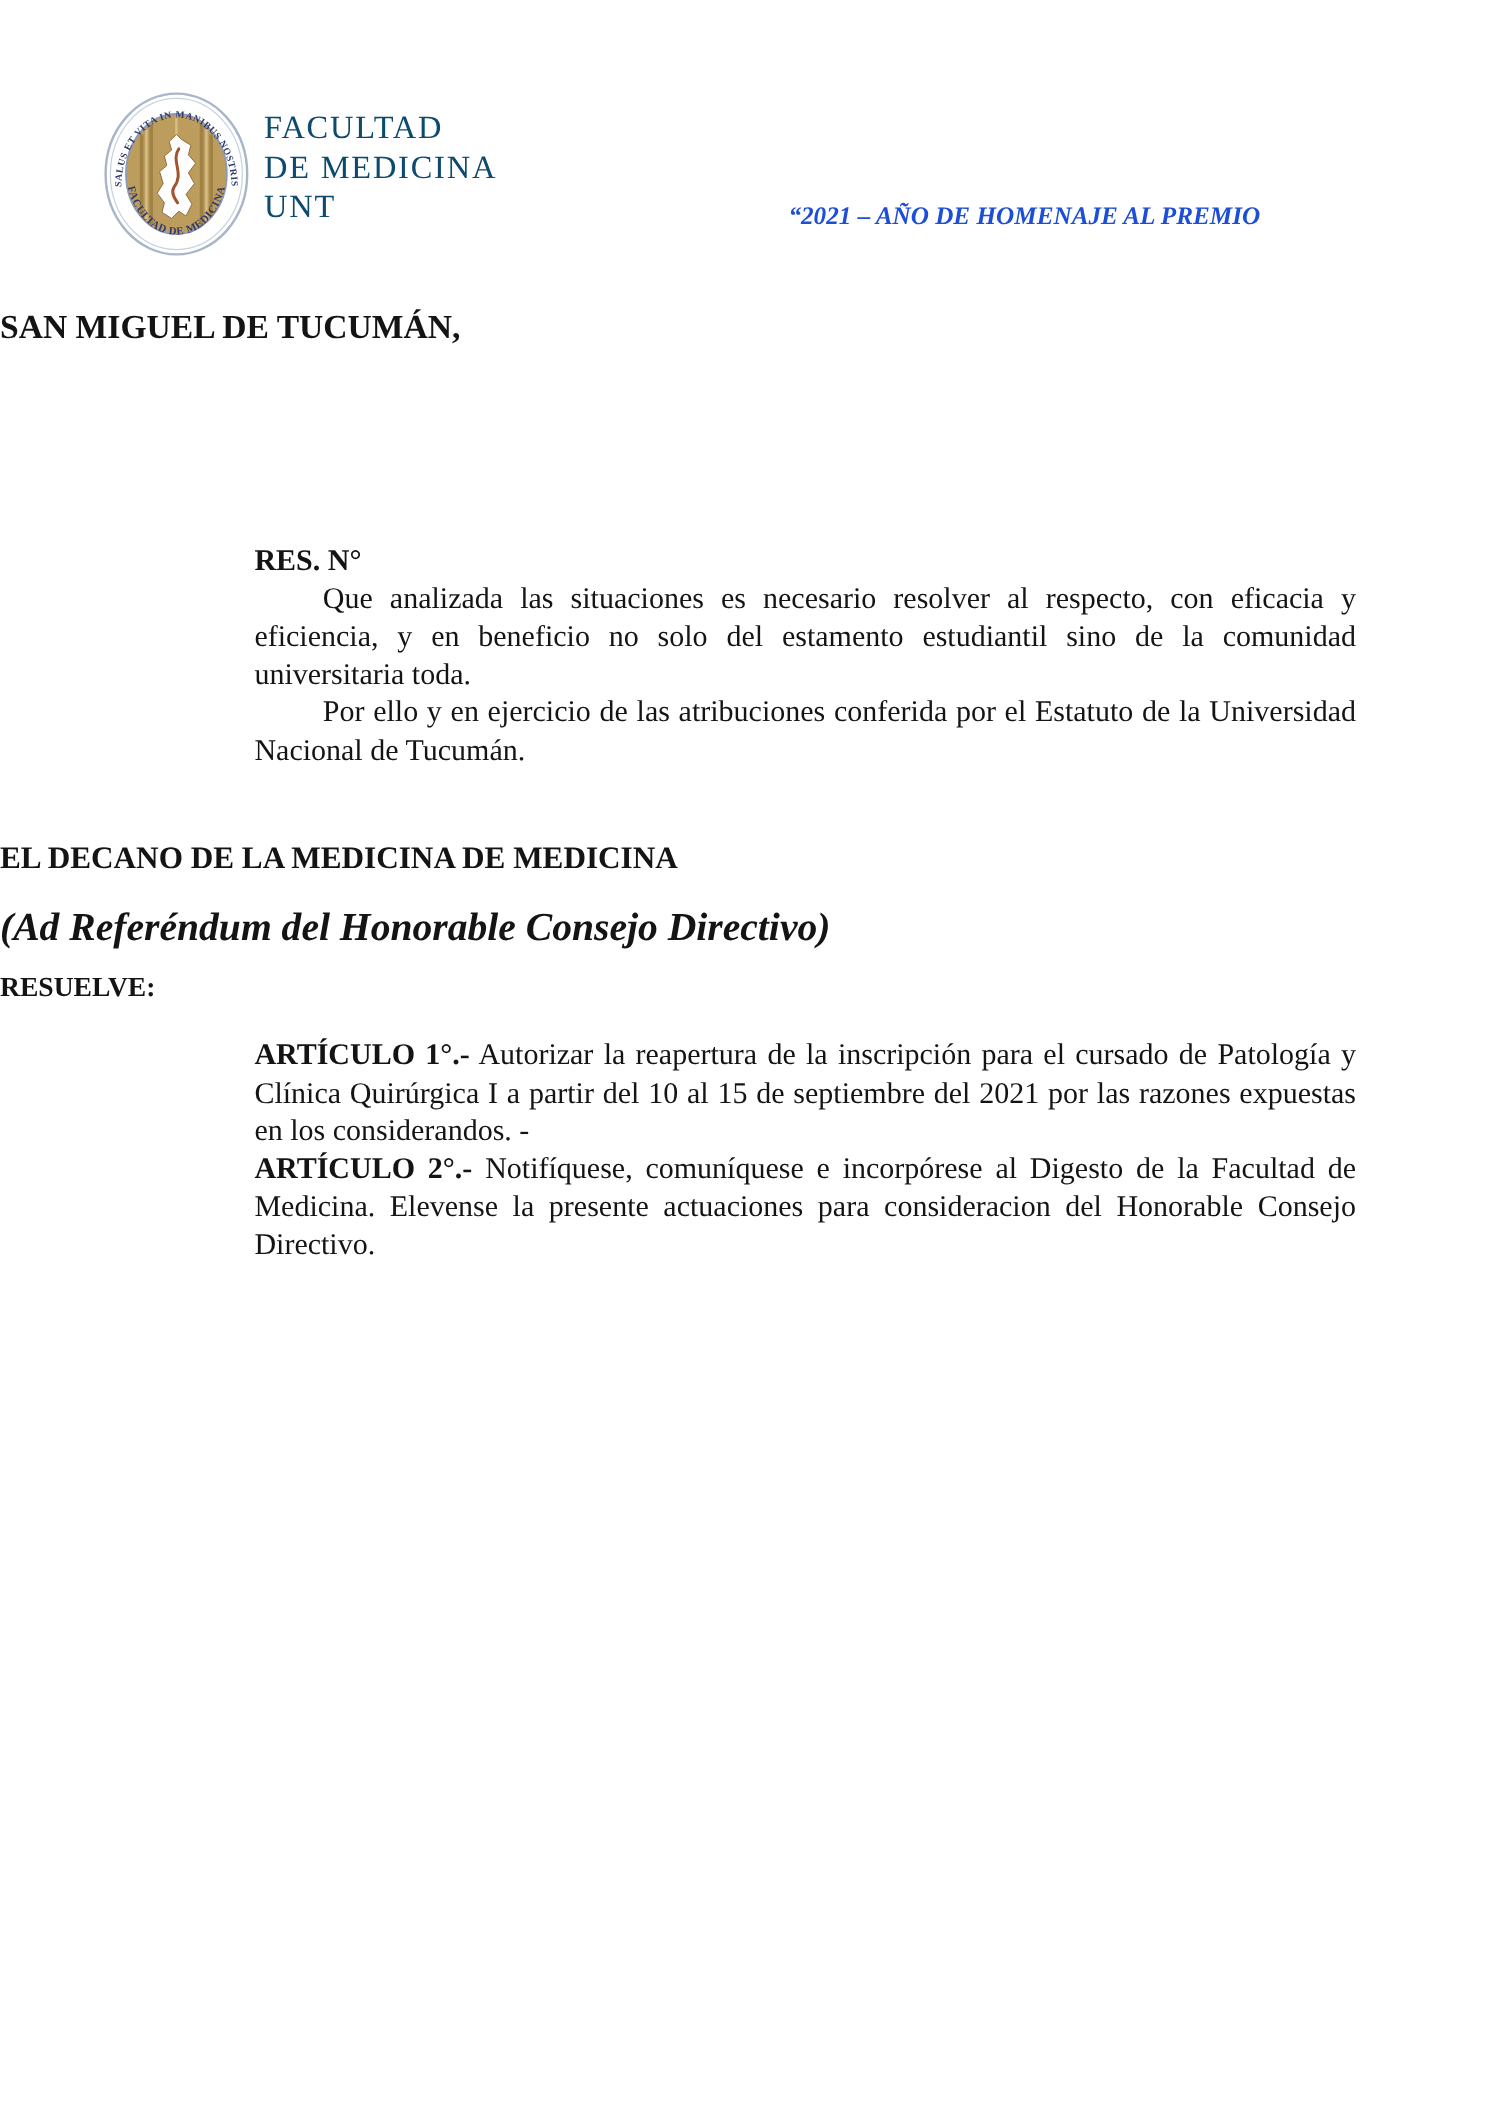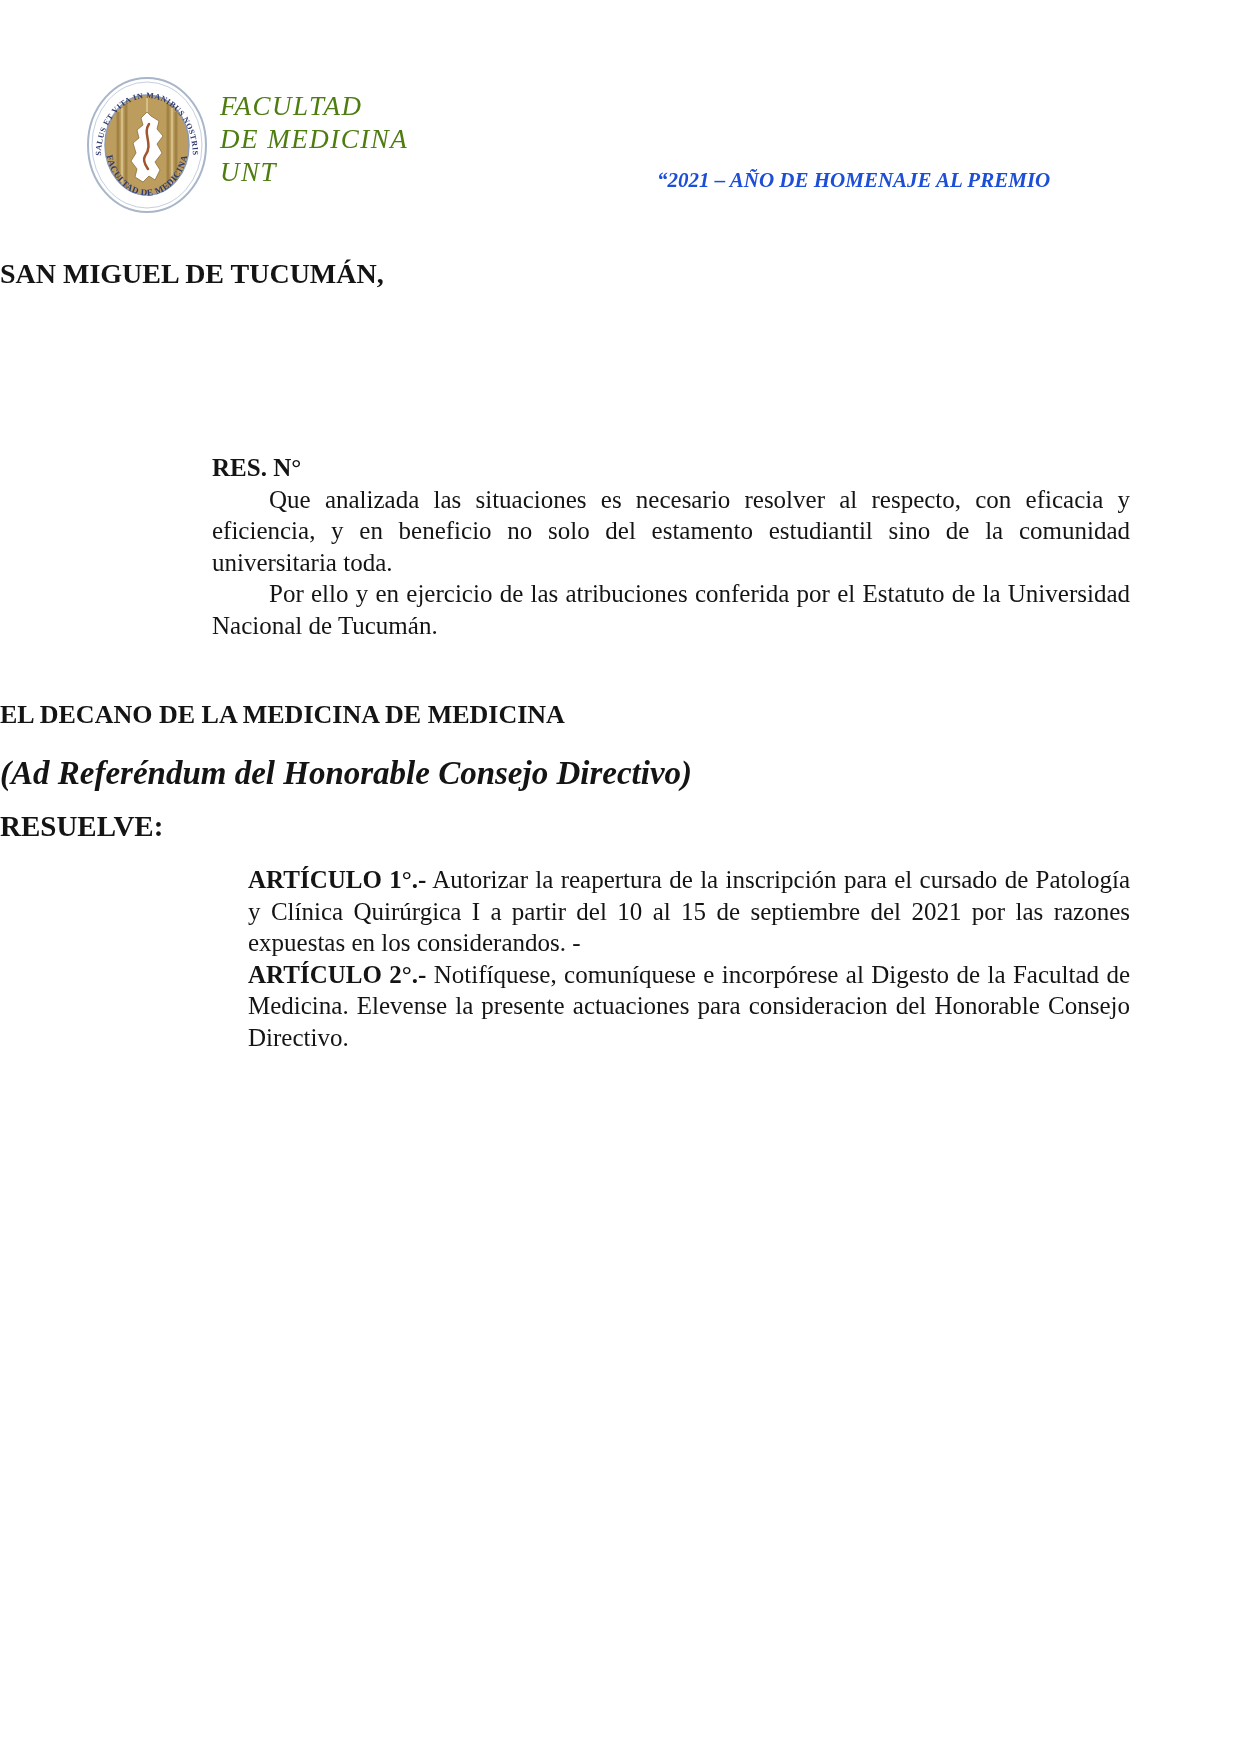--- a/index.html
+++ b/index.html
@@ -19,22 +19,21 @@
     position: absolute;
     left: 86px; top: 76px;
     width: 122px; height: 138px;
   }
   .wordmark {
     position: absolute;
     left: 220px; top: 90px;
     font-size: 27px;
     line-height: 33px;
     letter-spacing: 1.5px;
-    color: #4d7c0f;
-    font-style: italic;
+    color: #0c4a6e;
   }
   .year-quote {
     position: absolute;
     left: 593px; top: 164px;
     width: 520px;
     font-weight: bold;
     font-style: italic;
     font-size: 21px;
     line-height: 32px;
     text-indent: 64px;
@@ -46,21 +45,21 @@
     position: absolute;
     left: 0;
     width: 1220px;
     text-align: left;
     font-weight: bold;
   }
   .city-line   { top: 258px; font-size: 28px; }
   .expte-line  { top: 316px; font-size: 26px; }
   .authority-line { top: 700px; font-size: 26px; }
   .adref-line  { top: 755px; font-size: 33px; font-style: italic; }
-  .resolve-line{ top: 810px; font-size: 29px; }
+  .resolve-line{ top: 810px; font-size: 23px; }
 
   
   .res-block {
     position: absolute;
     left: 212px; top: 420px;
     width: 918px;
     font-size: 25px;
     line-height: 31.5px;
   }
   .res-label { font-weight: bold; margin-top: 32px; }
@@ -69,21 +68,21 @@
     text-indent: 57px;
   }
 
   .articles-block {
     position: absolute;
     left: 212px; top: 864px;
     width: 918px;
     font-size: 25px;
     line-height: 31.5px;
   }
-  .articles-block p { text-align: justify; margin-left: 36px; }
+  .articles-block p { text-align: justify; }
   .article-label { font-weight: bold; }
 </style>
 </head>
 <body>
 
 <div class="page">
 
   <svg class="seal" viewBox="0 0 122 138">
 
     <ellipse cx="61" cy="69" rx="59" ry="67" fill="#ffffff" stroke="#a9b6c9" stroke-width="2"></ellipse>

